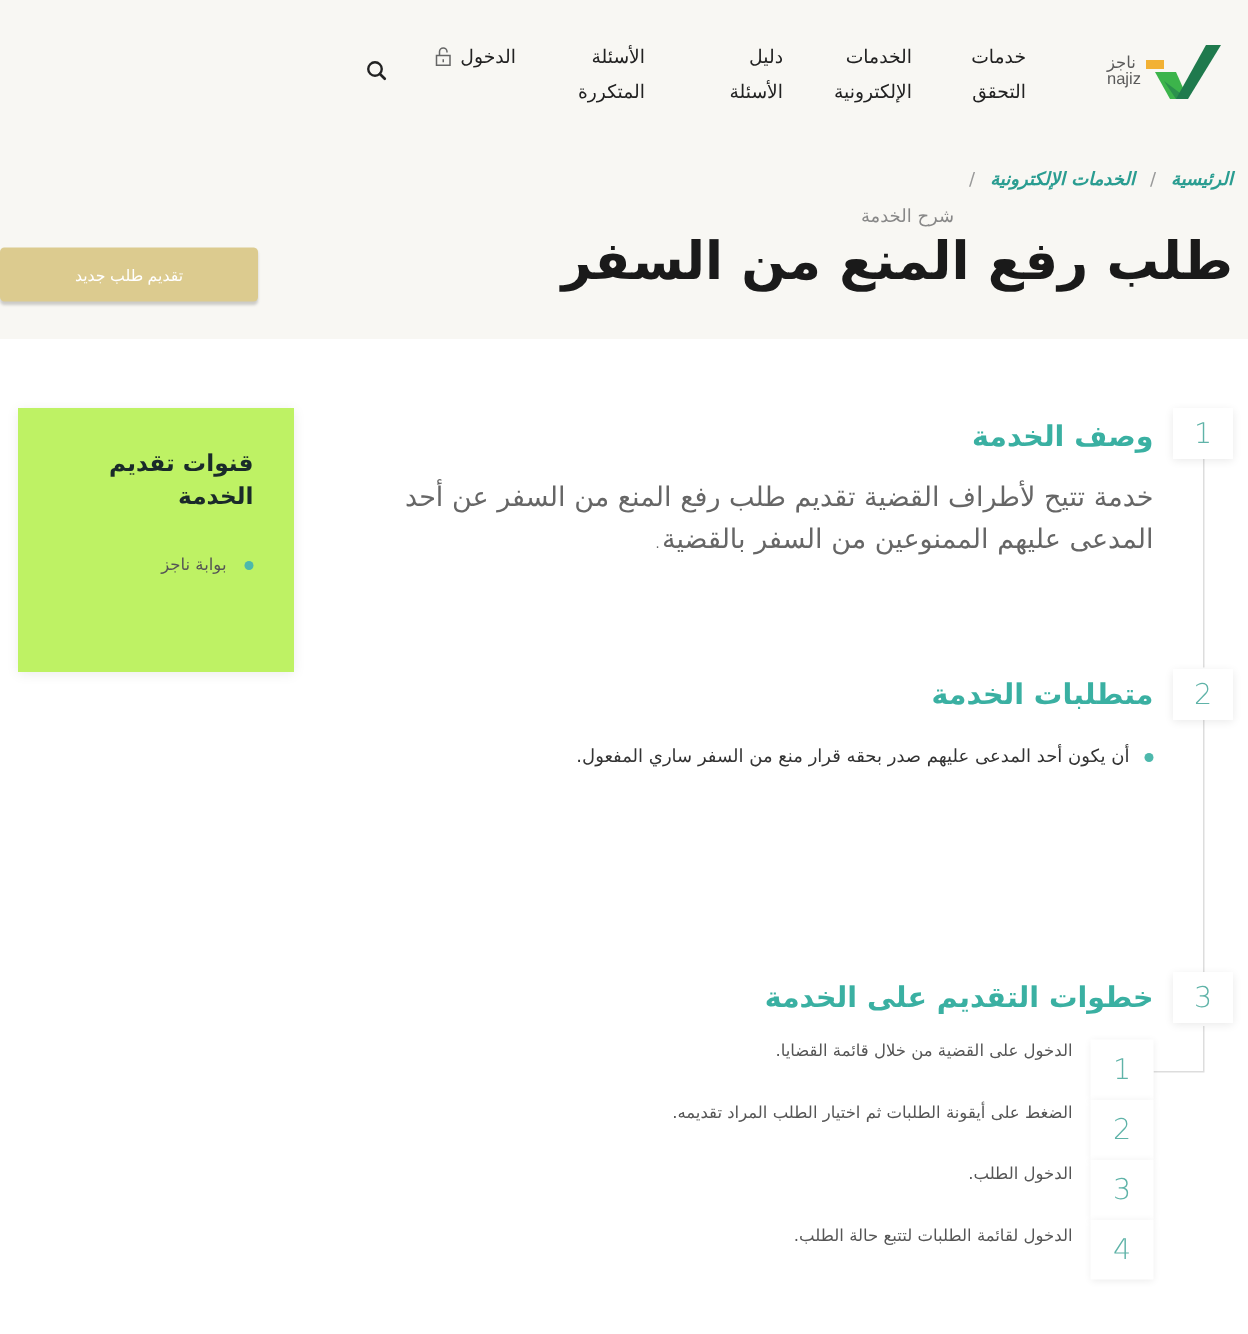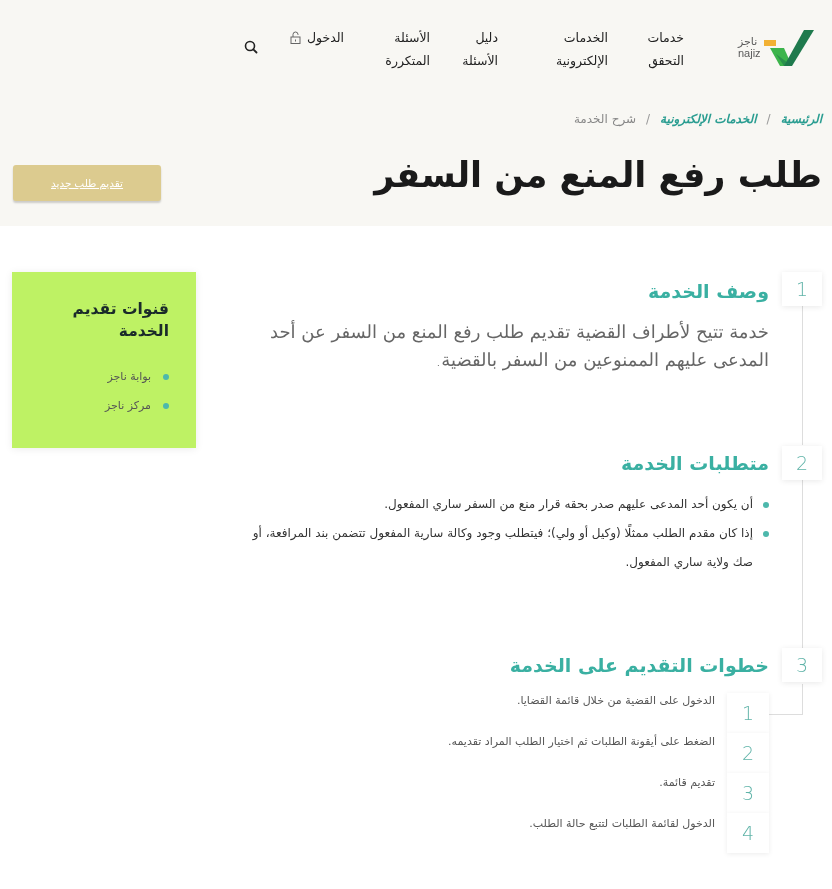--- a/index.html
+++ b/index.html
@@ -18,25 +18,25 @@
     .nav-item span { display: block; white-space: nowrap; }
 
     .login { position: absolute; top: 26px; right: 488px; direction: rtl; display: flex; align-items: center; gap: 6px; font-size: 12.5px; color: #222; cursor: pointer; line-height: 23px; }
     .lock-icon { width: 11px; height: 13px; display: inline-block; }
     .search-icon { position: absolute; left: 244px; top: 40px; width: 14px; height: 14px; cursor: pointer; }
 
     
     .breadcrumb { position: absolute; right: 10px; top: 110px; direction: rtl; display: flex; gap: 10px; font-size: 12px; line-height: 18px; white-space: nowrap; }
     .breadcrumb .bc-link { color: #2a9d91; font-weight: bold; cursor: pointer; font-style: italic; }
     .breadcrumb .bc-sep { color: #999; }
-    .breadcrumb .bc-current { color: #888; }
+    .breadcrumb .bc-current { color: #888; margin-top: 25px; }
 
     .page-title { position: absolute; right: 10px; top: 150px; direction: rtl; font-size: 35px; font-weight: bold; color: #1a1a1a; line-height: 50px; white-space: nowrap; }
 
-    .new-request-btn { position: absolute; left: 13px; top: 165px; width: 148px; height: 36px; background: #dccb8f; border-radius: 3px; box-shadow: 0 2px 2px rgba(0,0,0,0.18); color: #fff; font-size: 10.5px; display: flex; align-items: center; justify-content: center; direction: rtl; cursor: pointer; border: none; text-decoration: underline; }
+    .new-request-btn { position: absolute; left: 0; top: 165px; width: 172px; height: 36px; background: #dccb8f; border-radius: 3px; box-shadow: 0 2px 2px rgba(0,0,0,0.18); color: #fff; font-size: 10.5px; display: flex; align-items: center; justify-content: center; direction: rtl; cursor: pointer; border: none; }
 
     
     .channels-card { position: absolute; left: 12px; top: 272px; width: 184px; height: 176px; background: #bef264; box-shadow: 0 1px 8px rgba(0,0,0,0.08); direction: rtl; padding: 26px 27px 0 14px; }
     .channels-title { font-size: 15.5px; font-weight: bold; color: #1a2a2a; line-height: 22px; text-align: right; }
     .channels-list { list-style: none; margin-top: 20px; }
     .channels-list li { display: flex; align-items: center; gap: 12px; font-size: 11px; color: #555; line-height: 29px; cursor: pointer; }
     .dot { width: 6px; height: 6px; border-radius: 50%; background: #4db8ac; display: inline-block; flex: none; }
 
     
     .step-num { position: absolute; width: 40px; height: 34px; background: #fff; box-shadow: 0 1px 6px rgba(0,0,0,0.09); color: #5fb3a8; font-size: 19px; display: flex; align-items: center; justify-content: center; font-family: "DejaVu Sans", sans-serif; font-weight: 300; }
@@ -71,21 +71,21 @@
 </div>
 
 <div class="nav-item" style="right:148px;">
   <span>خدمات</span>
   <span>التحقق</span>
 </div>
 <div class="nav-item" style="right:224px;">
   <span>الخدمات</span>
   <span>الإلكترونية</span>
 </div>
-<div class="nav-item" style="right:334px;margin-left:16px;">
+<div class="nav-item" style="right:310px;margin-left:16px;">
   <span>دليل</span>
   <span>الأسئلة</span>
 </div>
 <div class="nav-item" style="right:402px;">
   <span>الأسئلة</span>
   <span>المتكررة</span>
 </div>
 
 <div class="login">
   <span>الدخول</span>
@@ -113,55 +113,47 @@
 
 <button class="new-request-btn">تقديم طلب جديد</button>
 
 <aside class="channels-card">
   <div class="channels-title">قنوات تقديم الخدمة</div>
   <ul class="channels-list">
     <li>
       <span class="dot"></span>
       <span>بوابة ناجز</span>
     </li>
-    <li>
-      <span class="dot"></span>
-      <span>مركز ناجز</span>
-    </li>
   </ul>
 </aside>
 
 <div class="vline" style="top:305px;height:140px;"></div>
 <div class="vline" style="top:480px;height:168px;"></div>
 <div class="vline" style="top:684px;height:30px;"></div>
 <div class="hline" style="left:769px;top:714px;width:34px;"></div>
 
 <div class="step-num" style="left:782px;top:272px;">1</div>
 <h2 class="section-title" style="right:63px;top:277px;">وصف الخدمة</h2>
 <p class="desc-text">خدمة تتيح لأطراف القضية تقديم طلب رفع المنع من السفر عن أحد المدعى عليهم الممنوعين من السفر بالقضية.</p>
 
 <div class="step-num" style="left:782px;top:446px;">2</div>
 <h2 class="section-title" style="right:63px;top:449px;">متطلبات الخدمة</h2>
 <ul class="req-list">
   <li>
     <span class="dot"></span>
     <span>أن يكون أحد المدعى عليهم صدر بحقه قرار منع من السفر ساري المفعول.</span>
   </li>
-  <li>
-    <span class="dot"></span>
-    <span>إذا كان مقدم الطلب ممثلًا (وكيل أو ولي)؛ فيتطلب وجود وكالة سارية المفعول تتضمن بند المرافعة، أو صك ولاية ساري  المفعول.</span>
-  </li>
 </ul>
 
 <div class="step-num" style="left:782px;top:648px;">3</div>
 <h2 class="section-title" style="right:63px;top:651px;">خطوات التقديم على الخدمة</h2>
 
 <div class="sub-step" style="top:693px;">1</div>
 <div class="sub-text" style="top:692px;">الدخول على القضية من خلال قائمة القضايا.</div>
 
 <div class="sub-step" style="top:733px;">2</div>
 <div class="sub-text" style="top:733px;">الضغط على أيقونة الطلبات ثم اختيار الطلب المراد تقديمه.</div>
 
 <div class="sub-step" style="top:773px;">3</div>
-<div class="sub-text" style="top:774px;">تقديم قائمة.</div>
+<div class="sub-text" style="top:774px;">الدخول الطلب.</div>
 
 <div class="sub-step" style="top:813px;">4</div>
 <div class="sub-text" style="top:815px;text-align:right;">الدخول لقائمة الطلبات لتتبع حالة الطلب.</div>
 
 </body></html>

